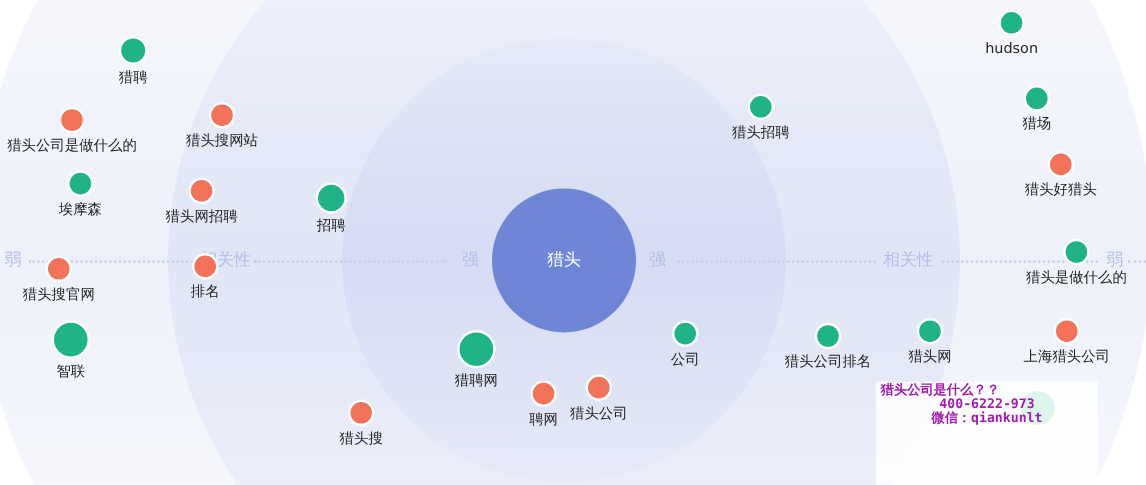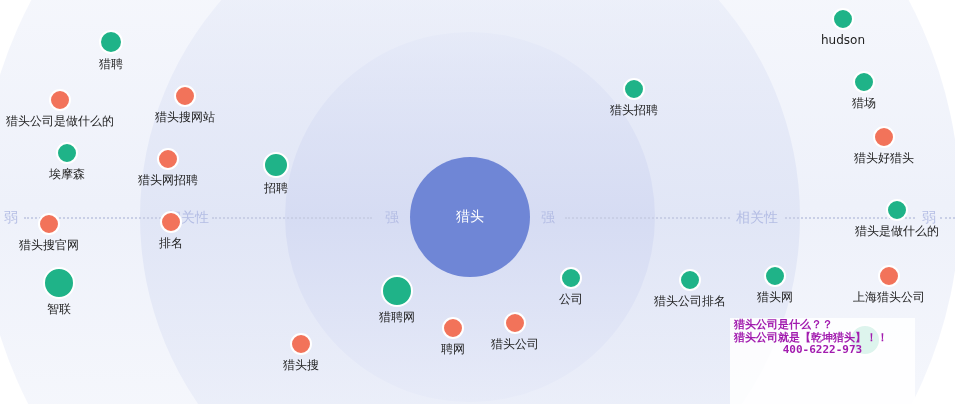--- a/index.html
+++ b/index.html
@@ -121,21 +121,21 @@
         <span class="node-label" style="top: 25px;">猎头搜</span>
       </div>
       <div class="node" style="left: 397px; top: 291px; width: 32px; height: 32px;">
         <div class="dot" style="width: 32px; height: 32px; background: rgb(31, 179, 136);"></div>
         <span class="node-label" style="top: 35px;">猎聘网</span>
       </div>
       <div class="node" style="left: 453px; top: 328px; width: 22px; height: 22px;">
         <div class="dot" style="width: 22px; height: 22px; background: rgb(242, 115, 90);"></div>
         <span class="node-label" style="top: 25px;">聘网</span>
       </div>
-      <div class="node" style="left: 515px; top: 323px; width: 22px; height: 22px;">
+      <div class="node" style="left: 499px; top: 323px; width: 22px; height: 22px;">
         <div class="dot" style="width: 22px; height: 22px; background: rgb(242, 115, 90);"></div>
         <span class="node-label" style="top: 25px;">猎头公司</span>
       </div>
       <div class="node" style="left: 571px; top: 278px; width: 22px; height: 22px; text-align: center;">
         <div class="dot" style="width: 22px; height: 22px; background: rgb(31, 179, 136);"></div>
         <span class="node-label" style="top: 25px;">公司</span>
       </div>
       <div class="node" style="left: 634px; top: 89px; width: 22px; height: 22px;">
         <div class="dot" style="width: 22px; height: 22px; background: rgb(31, 179, 136);"></div>
         <span class="node-label" style="top: 25px;">猎头招聘</span>
@@ -169,16 +169,16 @@
         <span class="node-label" style="top: 25px;">上海猎头公司</span>
       </div>
       <div class="node" style="left: 865px; top: 340px; width: 32px; height: 32px;">
         <div class="dot" style="width: 32px; height: 32px; background: rgb(31, 179, 136);"></div>
         <span class="node-label" style="top: 35px;"></span>
       </div>
     </div>
 
   <div class="watermark">
     <div class="wm-line1">猎头公司是什么？？</div>
-    <div class="wm-line2">猎头公司就是【乾坤猎头】！！</div>
     <div class="wm-phone">400-6222-973</div>
+    <div class="wm-wechat">微信：qiankunlt</div>
   </div>
 </div>
 
 </body></html>

